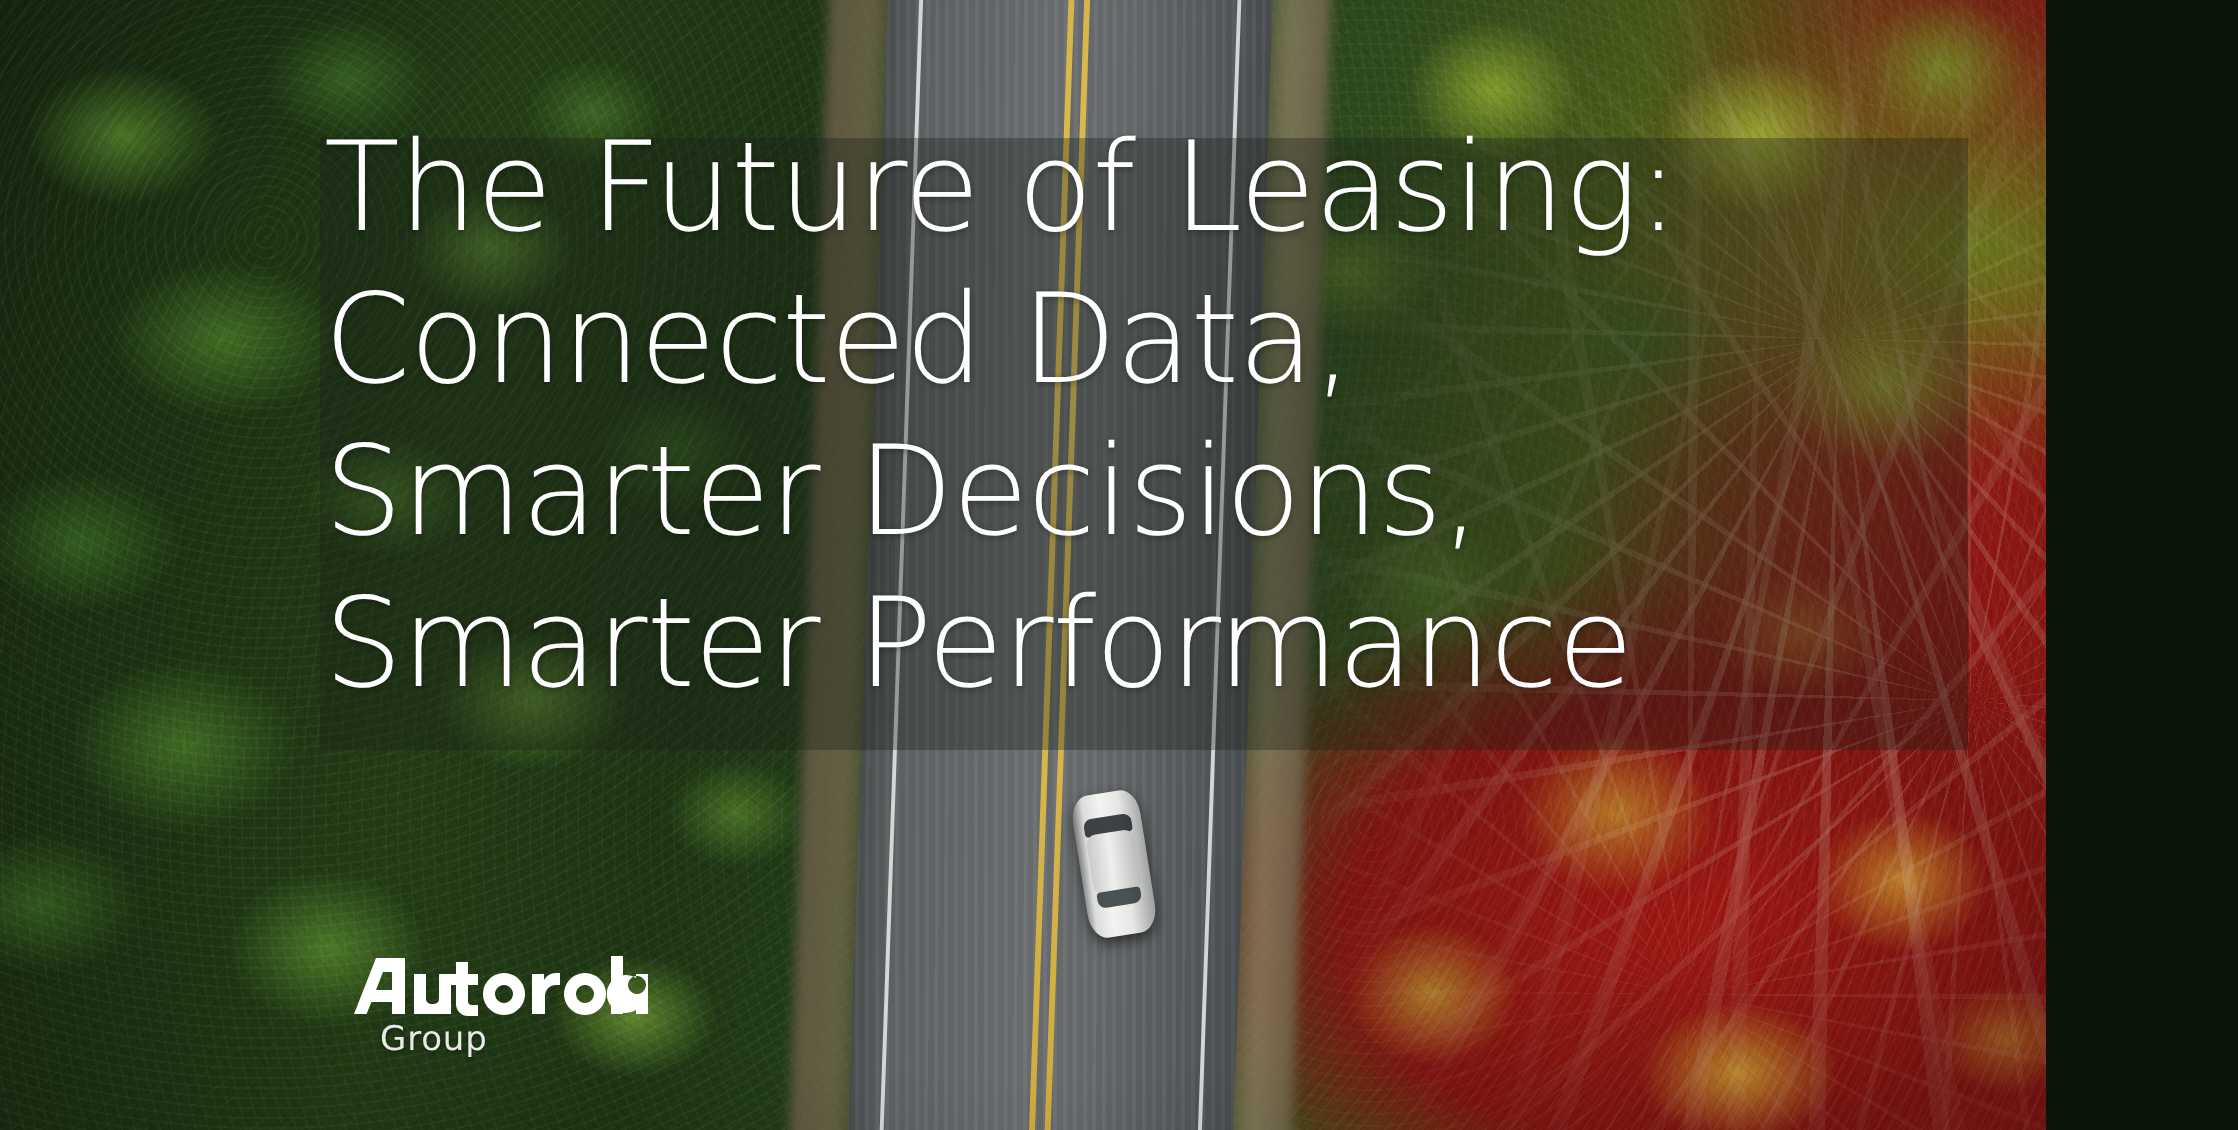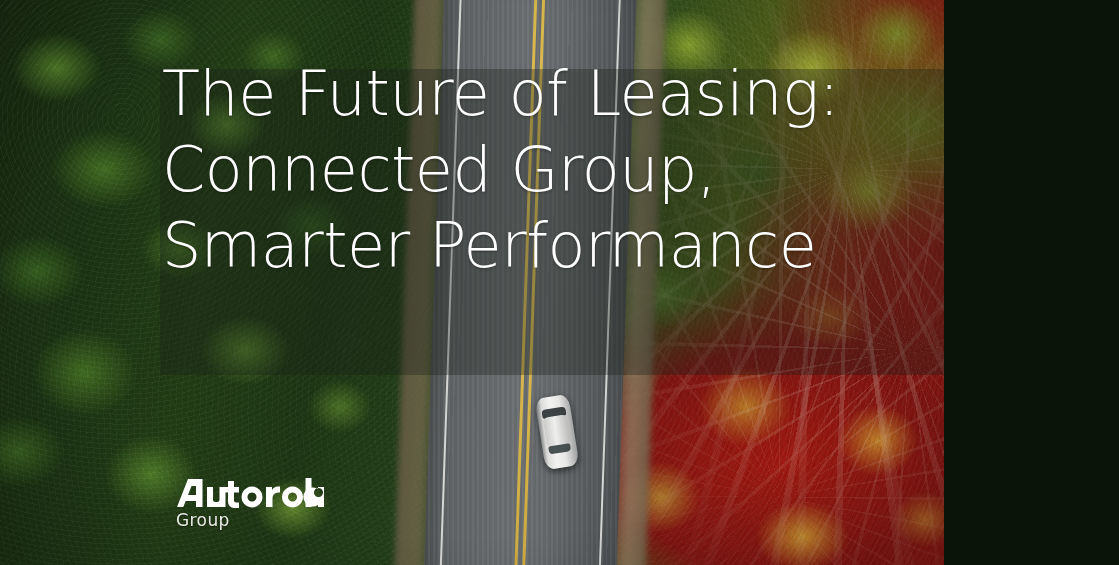--- a/index.html
+++ b/index.html
@@ -5,21 +5,21 @@
 <style>
   * { margin:0; padding:0; box-sizing:border-box; }
   html,body{
     width:1119px; height:565px;
     overflow:hidden;
     background:#0b1408;
     font-family:"Liberation Sans", sans-serif;
   }
   #banner{
     position:relative;
-    width:944px; height:565px;
+    width:1023px; height:565px;
     overflow:hidden;
   }
 
   
   .photo{ position:absolute; inset:0; }
 
   
   .canopy-base{
     position:absolute; inset:0;
     background:
@@ -189,21 +189,21 @@
   
   .logo-wrap{
     position:absolute;
     left:176px; top:478px;
     width:230px;
   }
   .logo-mark{ display:block; }
   .logo-sub{
     display:block;
     margin-top:2px;
-    margin-left:0;
+    margin-left:14px;
     color:#e9eae6;
     font-family:"DejaVu Sans", sans-serif;
     font-size:17px;
     font-weight:400;
     letter-spacing:.4px;
     text-shadow:0 1px 2px rgba(0,0,0,.4);
   }
 
   
   .vignette{
@@ -242,21 +242,22 @@
       </div>
     </div>
 
     <div class="vignette"></div>
   </div>
 
   <div class="overlay-panel"></div>
 
   <div class="headline-block">
     <span class="headline-line">The Future of Leasing:</span>
-    <span class="headline-line">Connected Group,</span>
+    <span class="headline-line">Connected Data,</span>
+    <span class="headline-line">Smarter Decisions,</span>
     <span class="headline-line">Smarter Performance</span>
   </div>
 
   <div class="logo-wrap">
     <svg class="logo-mark" width="148" height="30" viewBox="0 0 296 60" aria-hidden="true">
       <g fill="#ffffff">
 
         <path d="M2 58 L24 2 L40 2 L40 16 L31 16 L24 34 L40 34 L40 46 L19.5 46 L14.5 58 Z"></path>
         <rect x="40" y="2" width="13" height="56"></rect>
 

